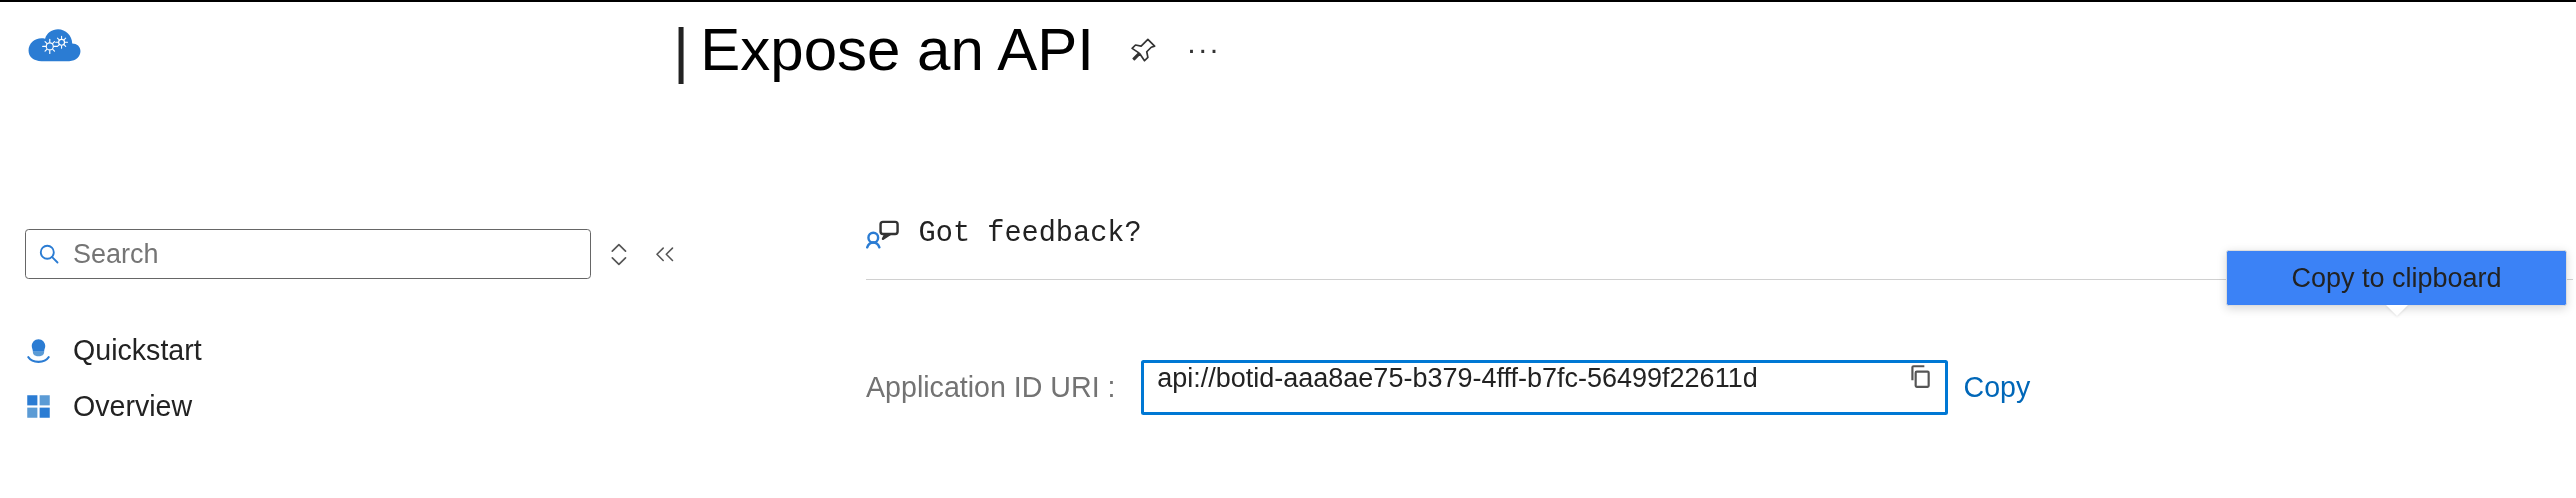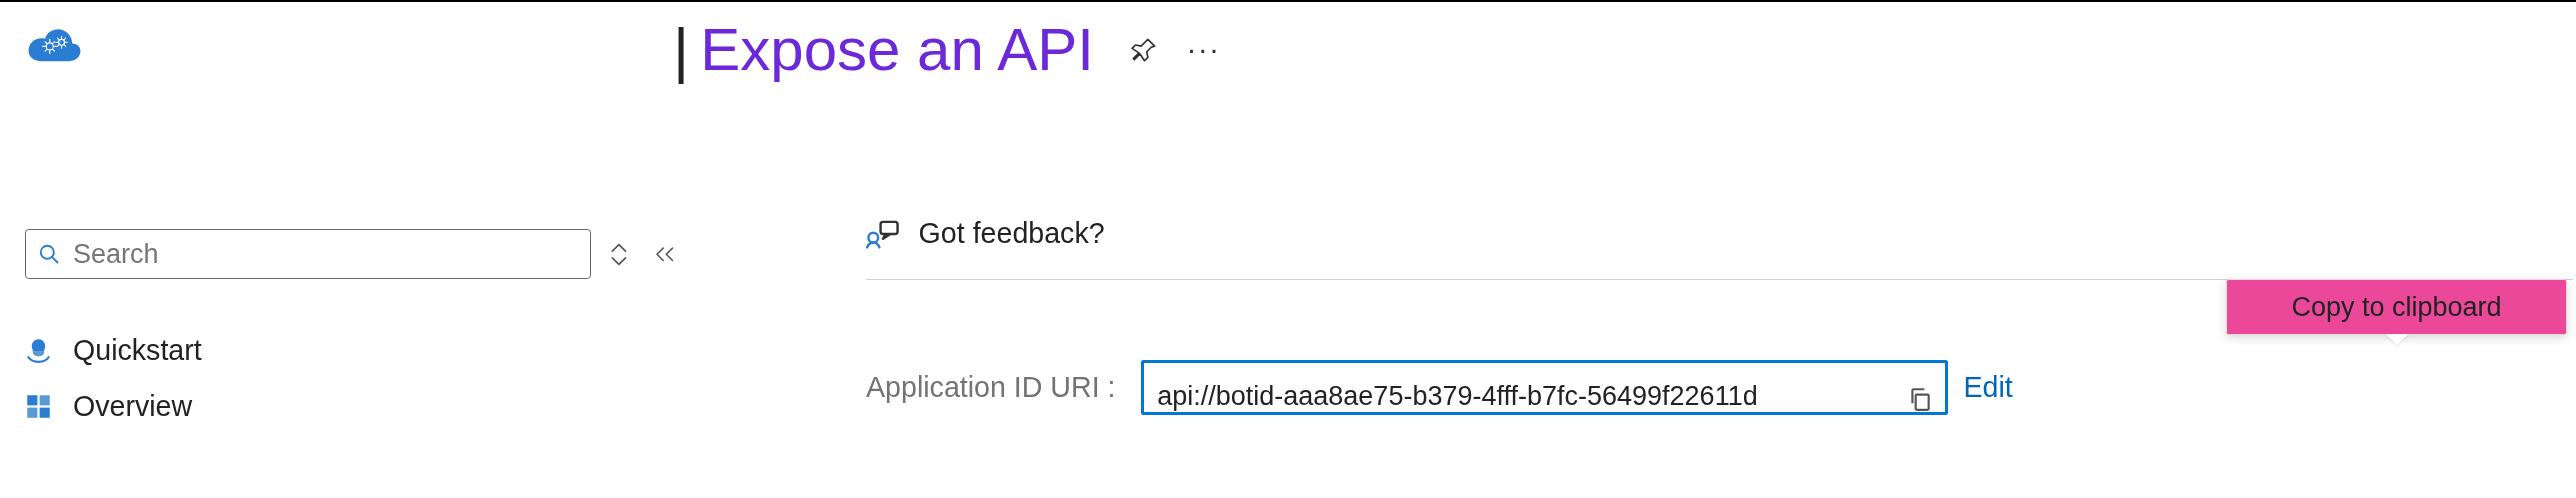--- a/index.html
+++ b/index.html
@@ -8,52 +8,52 @@
     .root { position: relative; width: 100%; height: 100%; }
 
     .top-line { position: absolute; left: 0; right: 0; top: 0; height: 1.9px; background: #000; }
 
     
     .cloud-logo { position: absolute; left: 25px; top: 18.6px; width: 59px; height: 43px; }
 
     
     .title-bar { position: absolute; left: 673px; top: 13.7px; display: flex; align-items: center; }
     .title-sep { font-size: 62px; font-weight: 200; color: #222; margin-right: 11.2px; }
-    .page-title { font-size: 60px; font-weight: 300; color: #6d28d9; margin-right: 37px; }
+    .page-title { font-size: 60px; font-weight: 300; color: #000000; margin-right: 37px; }
     .pin-icon { width: 27px; height: 27px; cursor: pointer; margin-right: 28.6px; }
     .more-icon { font-size: 30px; color: #333; cursor: pointer; letter-spacing: 1.2px; }
 
     
     .sidebar { position: absolute; left: 25px; top: 205px; width: 652px; }
     .search-row { display: flex; align-items: center; margin-bottom: 43px; margin-top: 24px; }
     .search-box { display: flex; align-items: center; width: 599px; height: 50px; border: 1.9px solid #666; border-radius: 3.7px; padding-left: 12.4px; }
     .search-box svg { flex: 0 0 22.3px; }
     .search-box input { border: none; outline: none; font-size: 27px; color: #666; margin-left: 12.4px; width: 100%; }
     .expand-icon { margin-left: 18.6px; width: 21px; height: 27px; cursor: pointer; }
     .collapse-icon { margin-left: 22.3px; width: 27px; height: 18.6px; cursor: pointer; }
 
     .nav-item { display: flex; align-items: center; height: 56px; cursor: pointer; }
     .nav-item svg { width: 27px; height: 27px; flex: 0 0 27px; margin-right: 21px; }
     .nav-label { font-size: 28.6px; color: #222; }
 
     
-    .feedback-row { position: absolute; left: 866px; top: 217px; display: flex; align-items: center; cursor: pointer; }
+    .feedback-row { position: absolute; left: 866px; top: 217px; display: flex; align-items: center; cursor: pointer; font-family: Liberation Mono, monospace; }
     .feedback-row svg { width: 34px; height: 30px; margin-right: 18.6px; }
     .feedback-row span { font-size: 28.6px; color: #222; }
     .feedback-underline { position: absolute; left: 866px; top: 279px; width: 1707px; height: 1.2px; background: #d0d0d0; }
 
     .uri-row { position: absolute; left: 866px; top: 360px; display: flex; align-items: center; }
     .uri-label { font-size: 28.6px; color: #737373; margin-right: 25px; }
-    .uri-box { display: flex; align-items: flex-end; width: 807px; height: 55px; border: 3.1px solid #0078d4; border-radius: 2.5px; padding-left: 13.7px; font-size: 27px; color: #222; }
+    .uri-box { display: flex; align-items: flex-start; width: 807px; height: 55px; border: 3.1px solid #0078d4; border-radius: 2.5px; padding-left: 13.7px; font-size: 27px; color: #222; }
     .uri-box .val { flex: 1; white-space: nowrap; overflow: hidden; }
     .copy-icon { width: 26px; height: 26px; margin-right: 11.2px; cursor: pointer; flex:0 0 26px; }
     .edit-link { font-size: 28.6px; color: #0067b8; margin-left: 16px; cursor: pointer; }
 
     
-    .tooltip { position: absolute; left: 2226px; top: 279px; width: 341px; height: 56px; background: #ec4899; border: 0.6px solid #ddd; box-shadow: 0 2.5px 10px rgba(0,0,0,0.15); border-radius: 2.5px; display:flex; align-items:center; justify-content:center; font-size: 27px; color:#222; }
+    .tooltip { position: absolute; left: 2226px; top: 250px; width: 341px; height: 56px; background: #3b82f6; border: 0.6px solid #ddd; box-shadow: 0 2.5px 10px rgba(0,0,0,0.15); border-radius: 2.5px; display:flex; align-items:center; justify-content:center; font-size: 27px; color:#222; }
     .tooltip::after { content: ""; position: absolute; bottom: -11.2px; left: 50%; transform: translateX(-50%); width: 0; height: 0; border-left: 11.2px solid transparent; border-right: 11.2px solid transparent; border-top: 11.2px solid #fff; filter: drop-shadow(0 1.2px 1.2px rgba(0,0,0,0.1)); }
   </style>
 </head>
 <body>
 
 <div class="root">
   <div class="top-line"></div>
 
   <svg class="cloud-logo" viewBox="0 0 100 70">
     <path d="M80 40c0-13-11-24-24-24-10 0-19 6-22 16-2-1-4-1-6-1C16 31 6 40 6 52c0 11 9 18 22 18h47c12 0 19-8 19-17 0-8-6-13-14-13z" fill="#2b7cd3"></path>
@@ -122,20 +122,20 @@
 
   <div class="uri-row">
     <span class="uri-label">Application ID URI :</span>
     <div class="uri-box">
       <span class="val">api://botid-aaa8ae75-b379-4fff-b7fc-56499f22611d</span>
       <svg class="copy-icon" viewBox="0 0 24 24">
         <rect x="8" y="8" width="12" height="14" rx="1" fill="none" stroke="#555" stroke-width="2"></rect>
         <path d="M5 16V4a1 1 0 011-1h10" fill="none" stroke="#555" stroke-width="2"></path>
       </svg>
     </div>
-    <span class="edit-link">Edit</span>
+    <span class="edit-link">Copy</span>
   </div>
 
   <div class="tooltip">
     <span>Copy to clipboard</span>
   </div>
 </div>
 
 
 </body></html>

